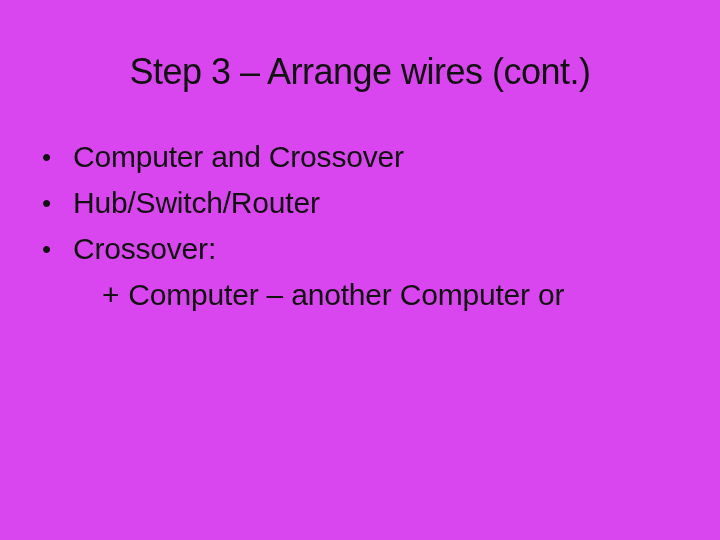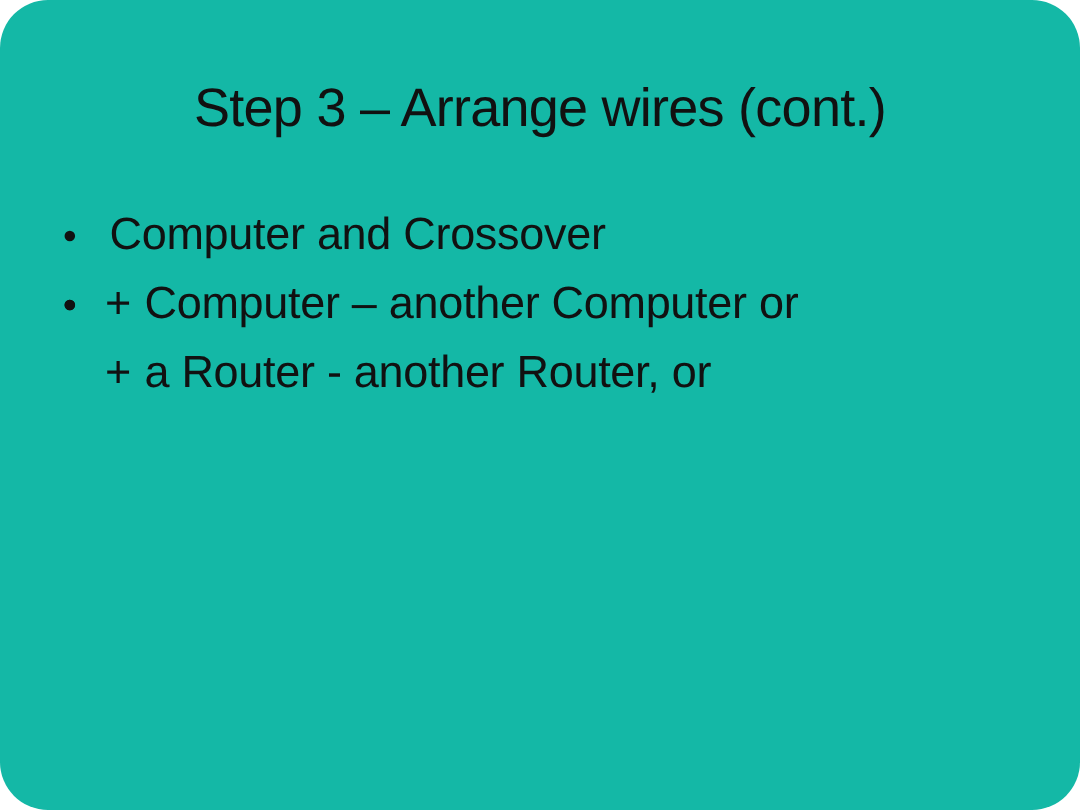--- a/index.html
+++ b/index.html
@@ -11,22 +11,21 @@
     height: 540px;
     background: #ffffff;
     overflow: hidden;
     position: relative;
     font-family: "Liberation Sans", "DejaVu Sans", sans-serif;
     color: #111111;
   }
   .slide {
     position: absolute;
     inset: 0;
-    background: #14b8a6;
-    border-radius: 32px;
+    background: #d946ef;
   }
   .slide-title {
     position: absolute;
     top: 50px;
     left: 0;
     right: 0;
     margin: 0;
     text-align: center;
     font-size: 36px;
     font-weight: 400;
@@ -48,21 +47,21 @@
     letter-spacing: -0.2px;
     white-space: nowrap;
   }
   .para + .para {
     margin-top: 12px;
   }
   .para.lvl1 {
     padding-left: 73px;
   }
   .para.lvl2 {
-    padding-left: 70px;
+    padding-left: 102px;
   }
   .marker-abs {
     position: absolute;
     left: 42px;
     top: 0;
     line-height: 34px;
     font-size: 26px;
   }
   .marker-inline {
     display: inline;
@@ -84,29 +83,28 @@
 
   <div class="slide-body">
 
     <div class="para lvl1">
       <span class="marker-abs">•</span>
       <span class="line">Computer and Crossover</span>
     </div>
 
     <div class="para lvl1">
       <span class="marker-abs">•</span>
+      <span class="line">Hub/Switch/Router</span>
     </div>
 
     <div class="para lvl1">
       <span class="marker-abs">•</span>
+      <span class="line">Crossover:</span>
     </div>
 
     <div class="para lvl2">
       <span class="marker-inline">+</span><span class="line-inline">Computer – another Computer or</span>
     </div>
 
-    <div class="para lvl2">
-      <span class="marker-inline">+</span><span class="line-inline">a Router - another Router, or</span>
-    </div>
 
 
   </div>
 </div>
 
 </body></html>

